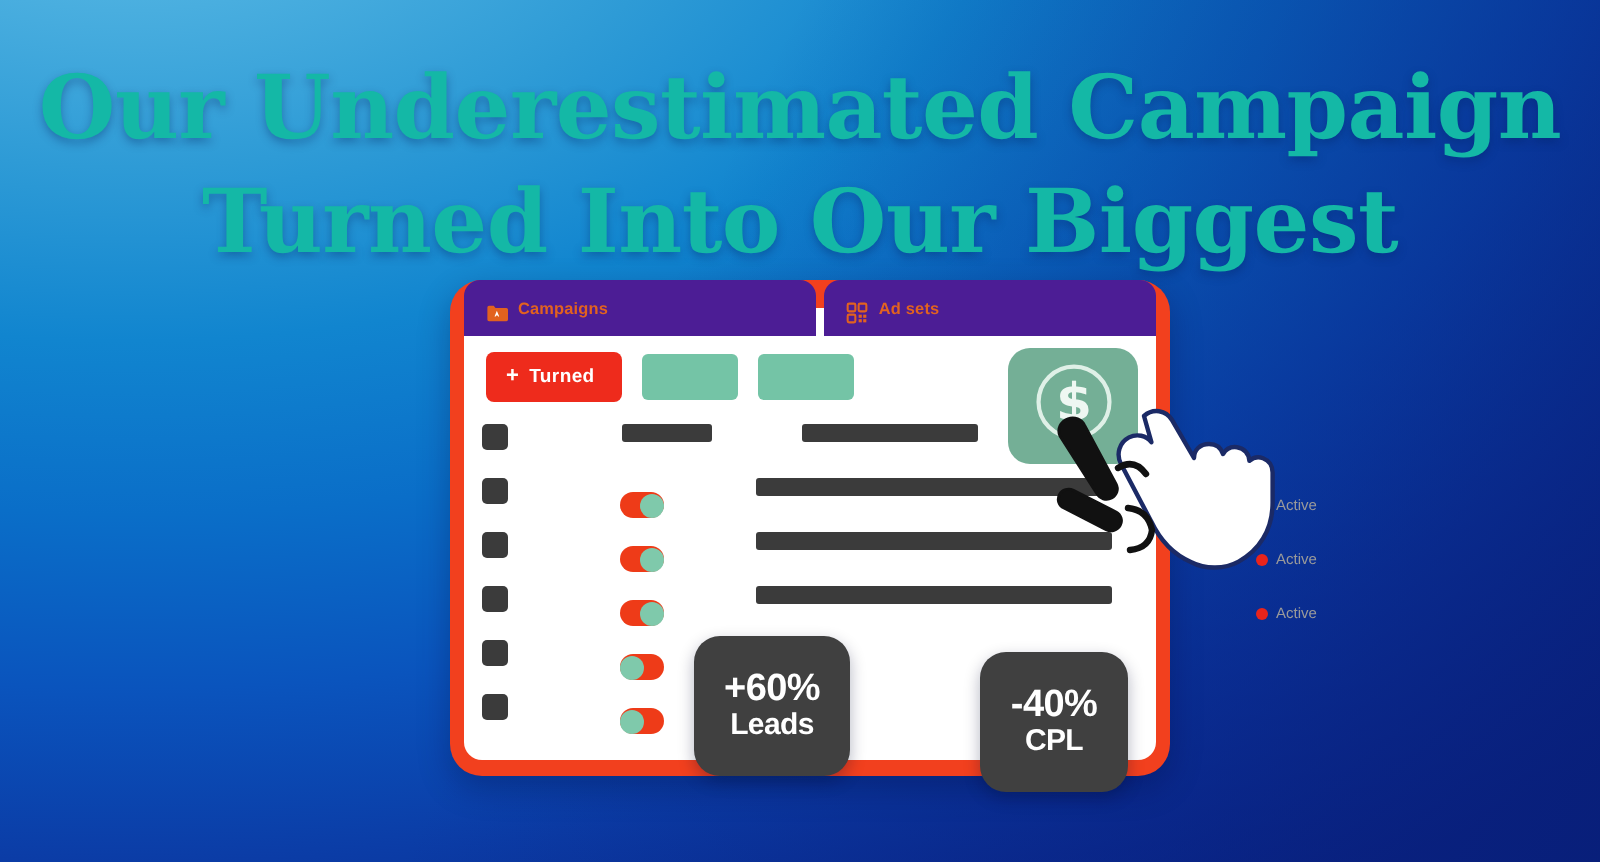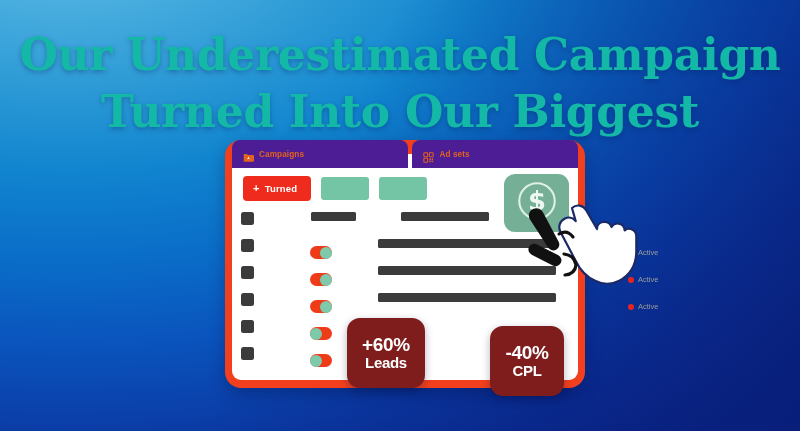--- a/index.html
+++ b/index.html
@@ -182,21 +182,21 @@
   .cursor {
     position: absolute;
     left: 528px; top: 196px;
     width: 120px; height: 100px;
     pointer-events: none;
   }
 
   
   .badge {
     position: absolute;
-    background: #7f1d1d;
+    background: #404040;
     border-radius: 13px;
     color: #ffffff;
     text-align: center;
     font-weight: bold;
     display: flex;
     flex-direction: column;
     align-items: center;
     justify-content: center;
     line-height: 1.12;
     box-shadow: 0 3px 8px rgba(0,10,50,.30);

